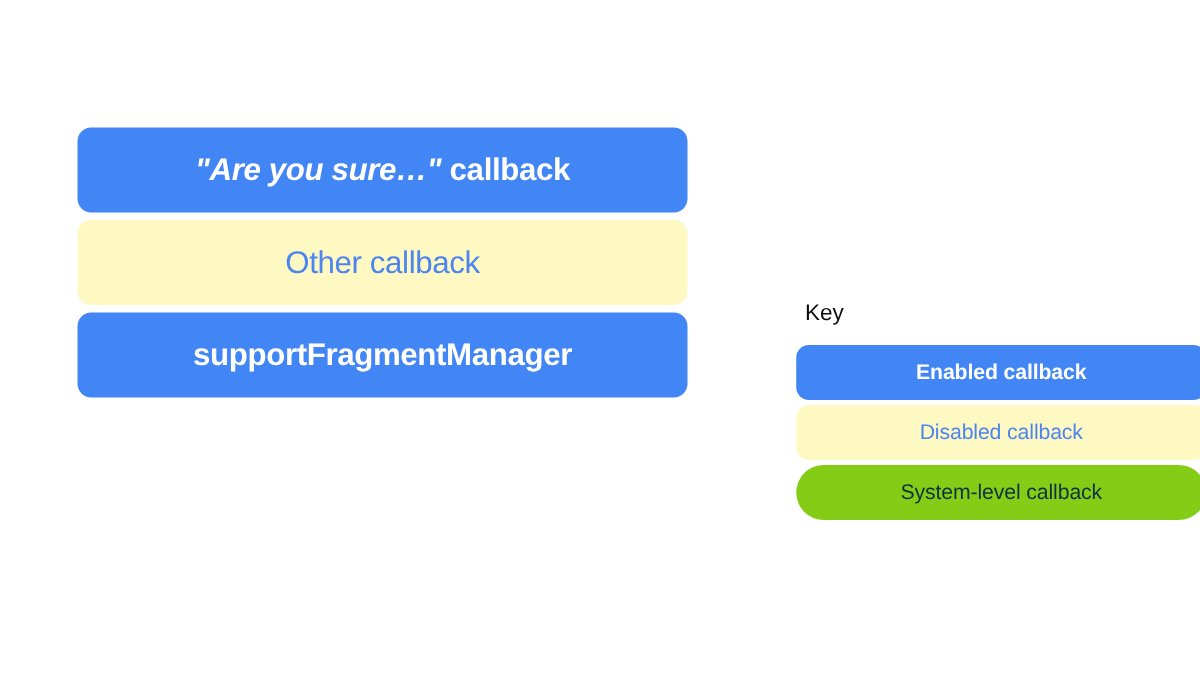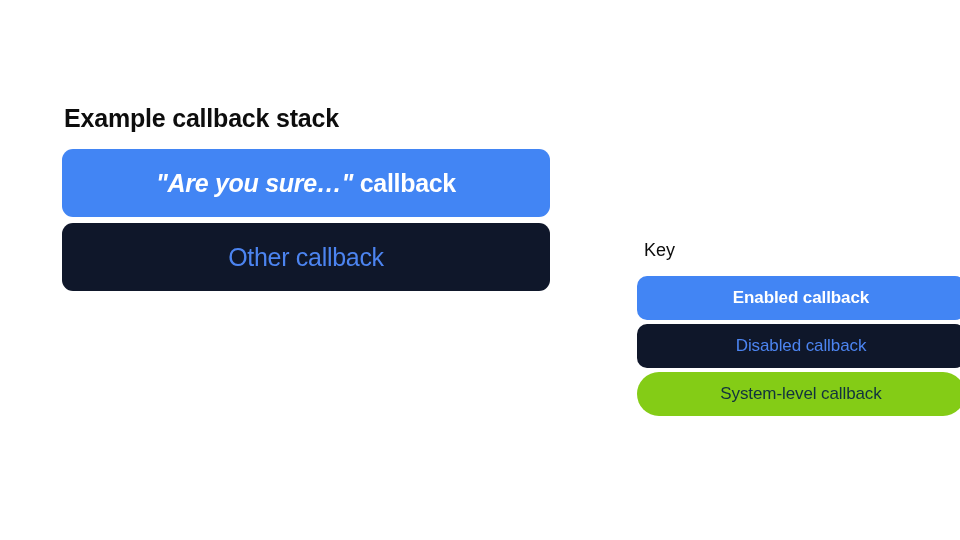--- a/index.html
+++ b/index.html
@@ -94,21 +94,21 @@
   
   .state-enabled {
     background: #4285f4;
   }
   .state-enabled .card-label {
     color: #ffffff;
     font-weight: bold;
   }
 
   .state-disabled {
-    background: #0f172a;
+    background: #fef9c3;
   }
   .state-disabled .card-label {
     color: #4c84f0;
     font-weight: normal;
   }
 
   .state-system {
     background: #84cc16;
     border-radius: 23px;
   }
@@ -121,33 +121,35 @@
   .quoted-italic {
     font-style: italic;
     font-weight: bold;
   }
 </style>
 </head>
 <body>
 
 <section id="stack-section">
 
-  <h1 id="stack-title">Example callback stack</h1>
 
   <div id="stack-list">
 
     <div class="stack-card state-enabled">
       <span class="card-label"><span class="quoted-italic">"Are you sure…"</span><span> callback</span></span>
     </div>
 
     <div class="stack-card state-disabled">
       <span class="card-label">Other callback</span>
     </div>
 
 
+    <div class="stack-card state-enabled">
+      <span class="card-label">supportFragmentManager</span>
+    </div>
 
 
   </div>
 </section>
 
 <section id="key-section">
 
   <h2 id="key-title">Key</h2>
 
   <div id="key-list">

